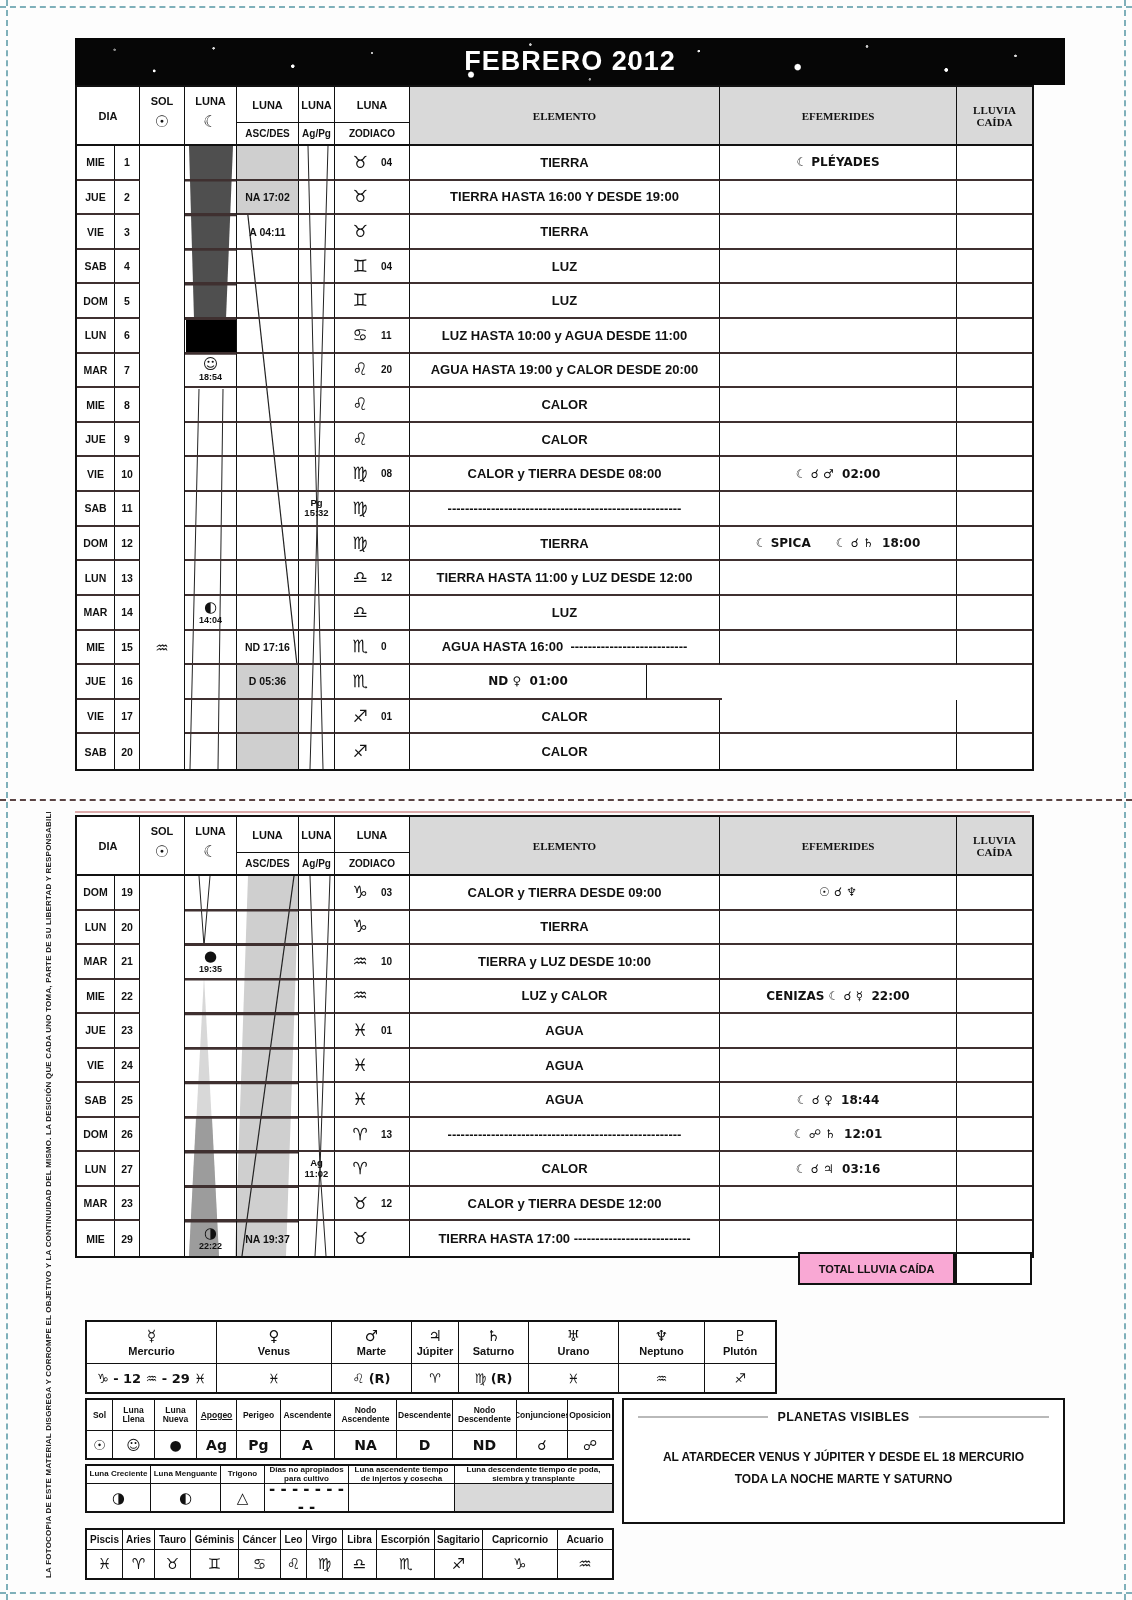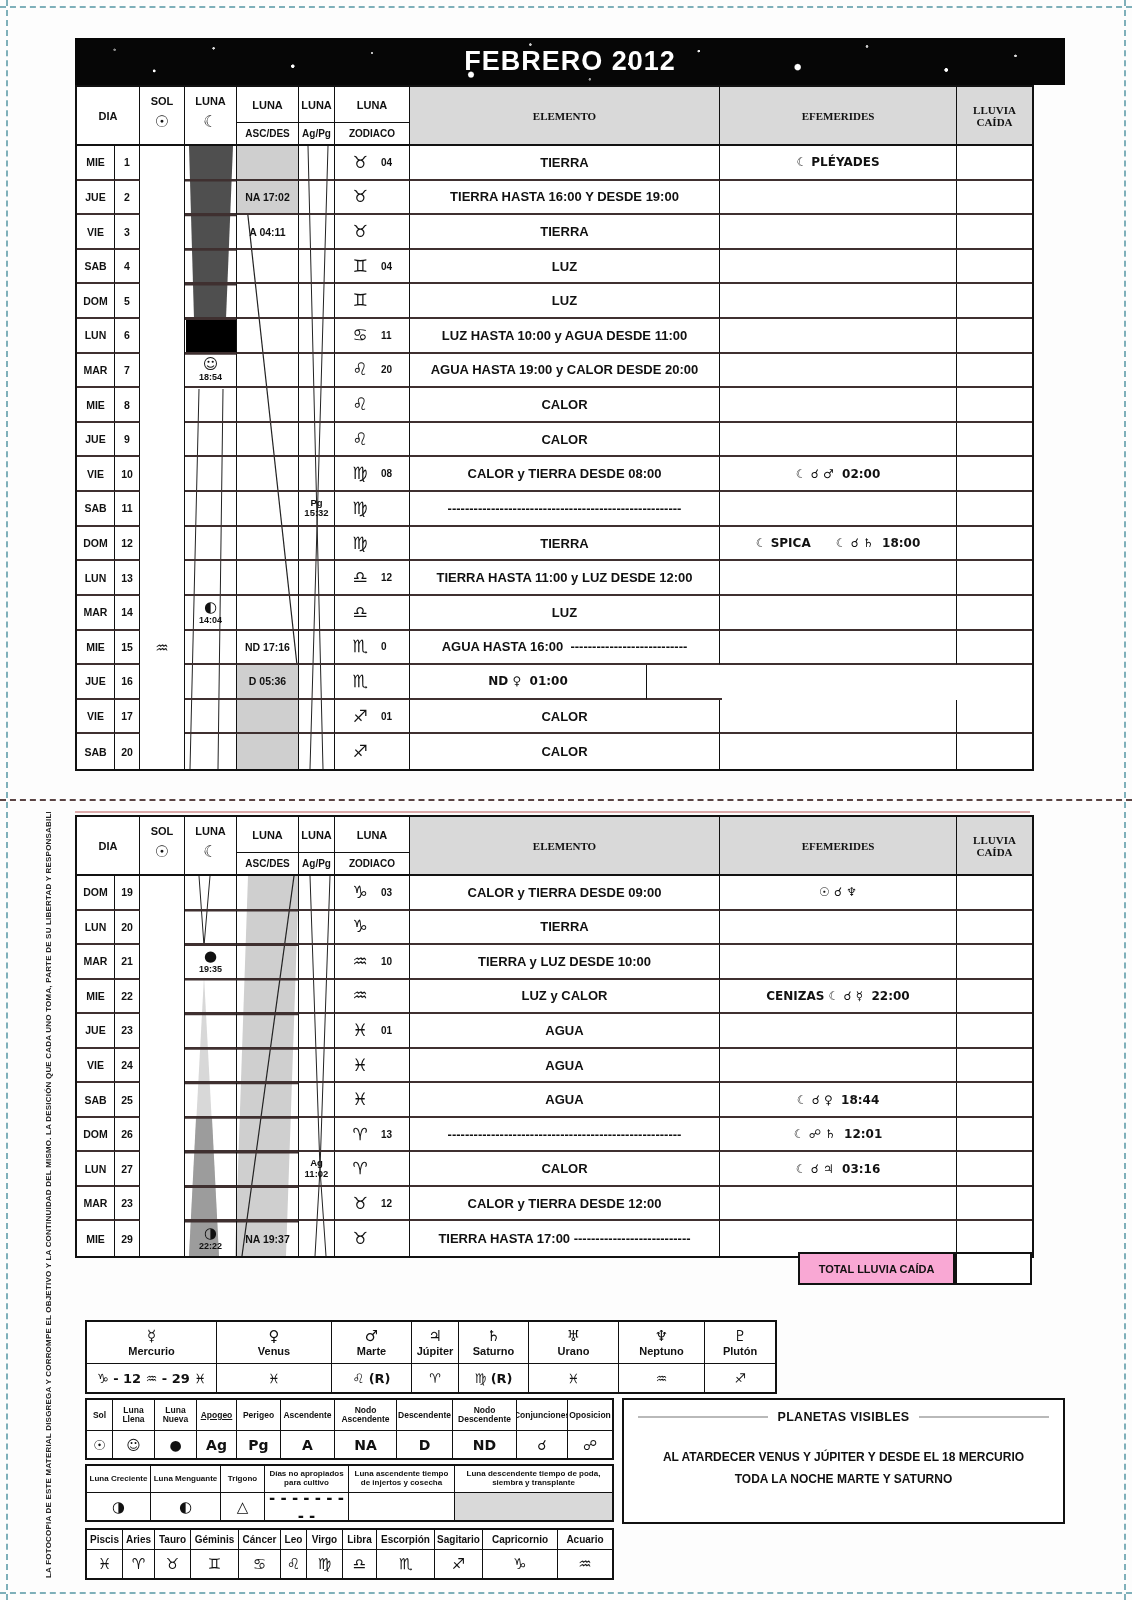--- a/index.html
+++ b/index.html
@@ -68,21 +68,21 @@
   .ltable{position:absolute;border:2px solid #111;background:#fff;box-sizing:content-box;}
   .lrow{display:flex;}
   .lc{border-right:1px solid #111;box-sizing:border-box;display:flex;align-items:center;justify-content:center;text-align:center;overflow:hidden;}
   .lc:last-child{border-right:none;}
   .planet-top{height:42px;flex-direction:column;border-bottom:1.5px solid #111;}
   .psym{font-size:15px;line-height:1.1;}
   .pname{font-size:11px;font-weight:bold;}
   .ppos{height:28px;font-size:13px;font-weight:bold;}
   .l1lab{height:31px;font-size:8.5px;font-weight:bold;line-height:1.05;border-bottom:1.5px solid #111;padding:0 1px;}
   .l1sym{height:27px;font-size:14px;font-weight:bold;}
-  .l2lab{height:27px;font-size:8px;font-weight:bold;line-height:1.1;border-bottom:1.5px solid #111;padding:0 2px;}
+  .l2lab{height:18px;font-size:8px;font-weight:bold;line-height:1.1;border-bottom:1.5px solid #111;padding:0 2px;}
   .l2sym{height:27px;font-size:15px;font-weight:bold;}
   .l2sym.grayfill{background:#d9d9d9;}
   .zlab{height:20px;font-size:10px;font-weight:bold;border-bottom:1.5px solid #111;}
   .zsymleg{height:28px;font-size:15px;}
   
   .pvbox{position:absolute;left:622px;top:1398px;width:443px;height:126px;border:2px solid #111;box-sizing:border-box;background:#fff;}
   .pvtitle{display:flex;align-items:center;margin:10px 14px 0 14px;}
   .pvtitle .rule{flex:1;height:2px;background:#b9b9b9;}
   .pvtitle .t{font-weight:bold;font-size:12.5px;margin:0 10px;letter-spacing:.3px;}
   .pvline{font-weight:bold;font-size:12px;text-align:center;}

